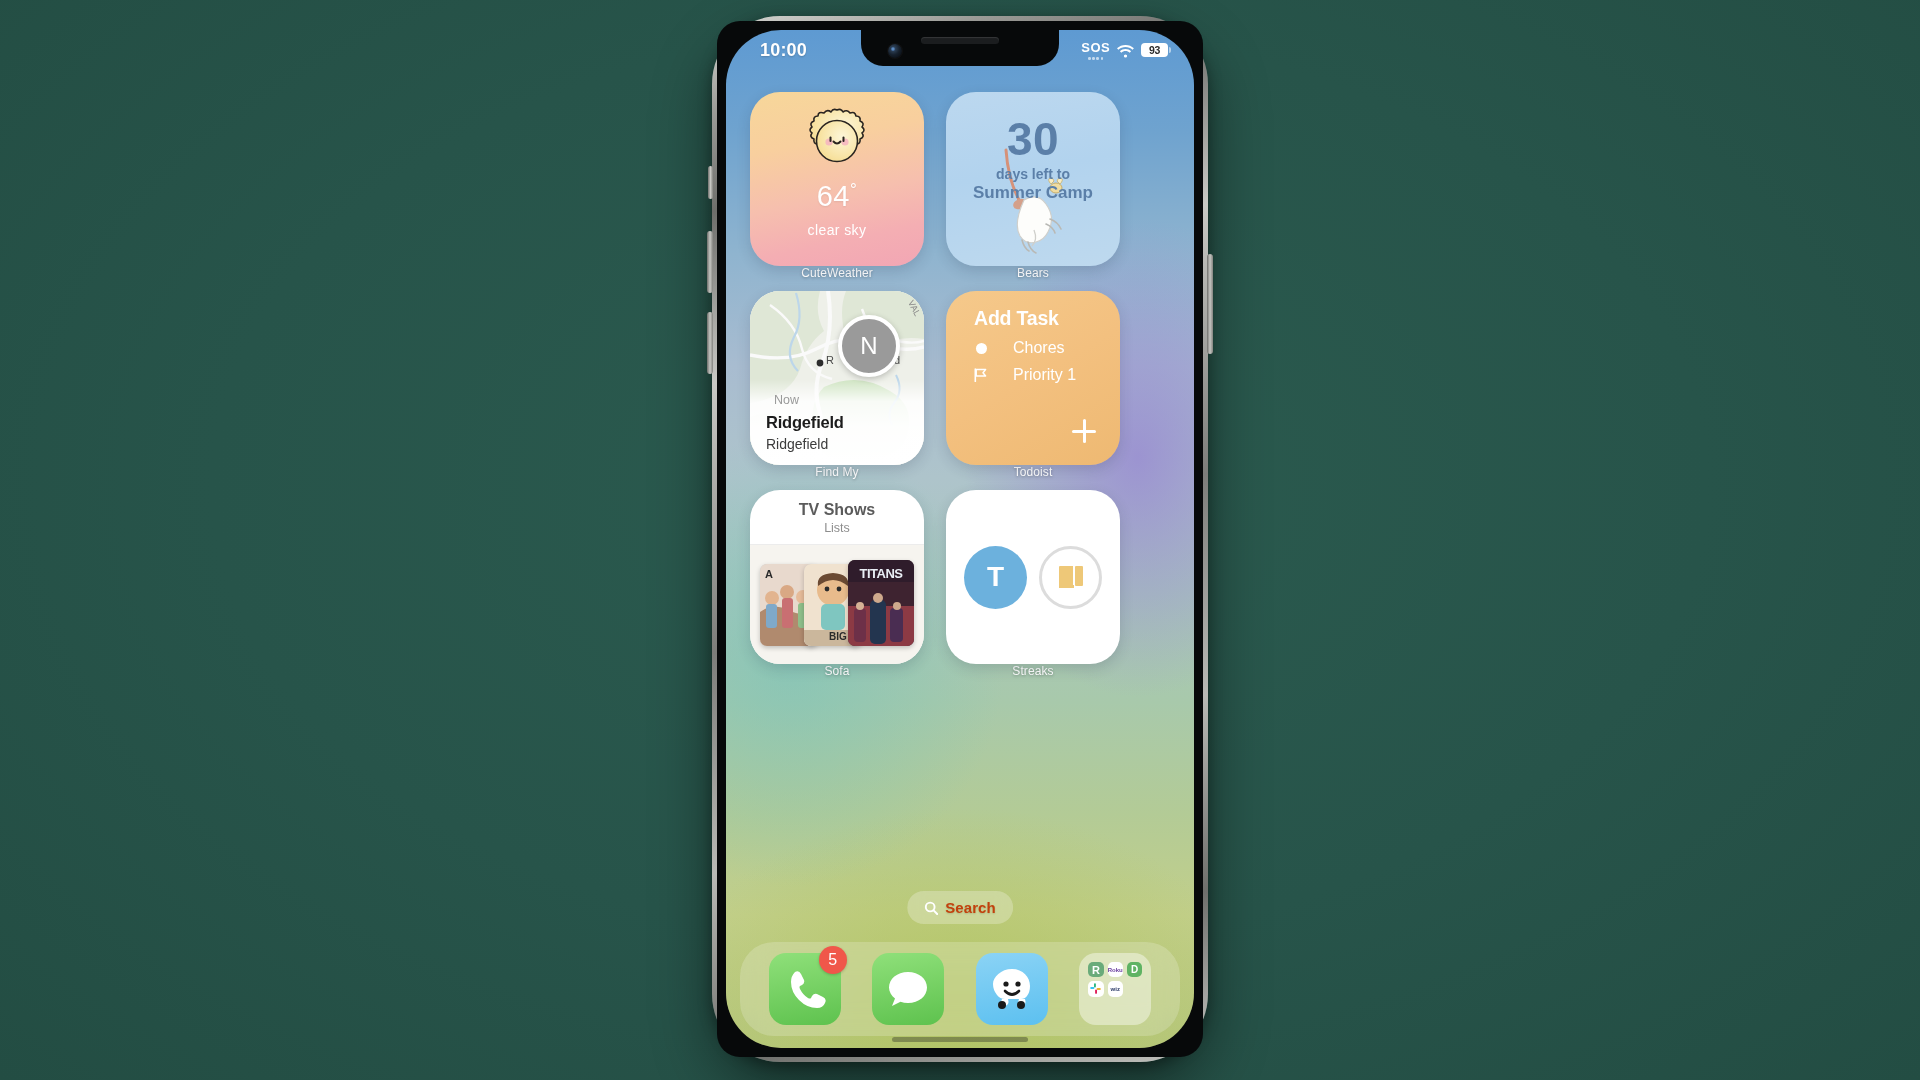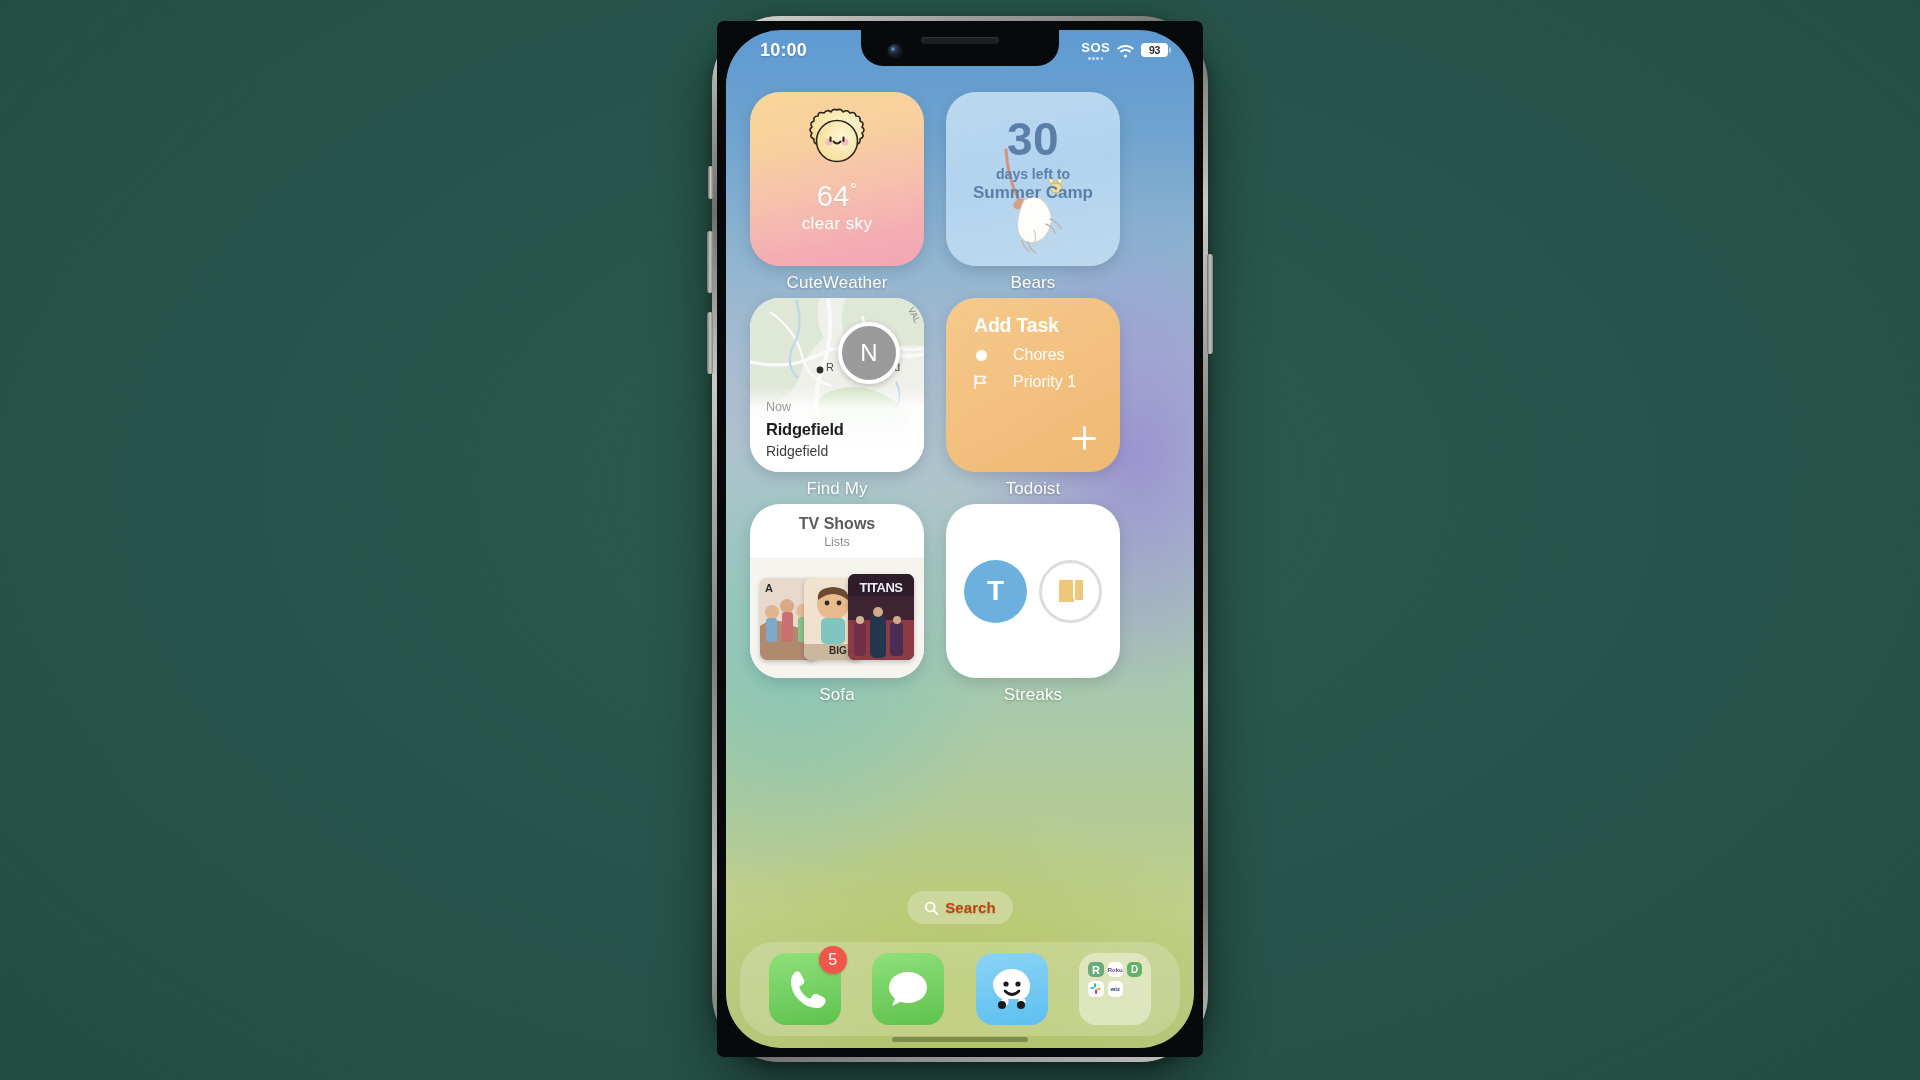--- a/index.html
+++ b/index.html
@@ -22,21 +22,21 @@
     left: 712px; top: 16px;
     width: 496px; height: 1046px;
     border-radius: 68px;
     background: linear-gradient(160deg,#d8d8d4 0%, #9b9b97 8%, #6e6e6b 16%, #c9c9c5 30%, #7d7d7a 52%, #b9b9b5 70%, #6f6f6c 86%, #c5c5c1 100%);
     padding: 5px;
     box-shadow: 0 26px 60px rgba(0,0,0,.45), 0 4px 14px rgba(0,0,0,.35);
   }
   #bezel {
     position: relative;
     width: 100%; height: 100%;
-    border-radius: 7px;
+    border-radius: 23px;
     background: #07090a;
     padding: 9px;
   }
   #screen {
     position: relative;
     width: 100%; height: 100%;
     border-radius: 55px;
     overflow: hidden;
   }
 
@@ -155,43 +155,42 @@
   .row { display: flex; gap: 22px; }
   .cell { width: 174px; display: flex; flex-direction: column; align-items: center; }
   .widget {
     width: 174px; height: 174px;
     border-radius: 30px;
     overflow: hidden;
     position: relative;
     box-shadow: 0 5px 14px rgba(30,40,60,.16);
   }
   .wlabel {
-    margin-top: 7px;
-    font-size: 17px;
+    font-size: 12px;
     color: #fff;
     font-weight: 500;
     letter-spacing: .1px;
     text-shadow: 0 1px 3px rgba(0,0,0,.3);
     height: 19px;
   }
 
   
   .w-weather {
     background: linear-gradient(168deg,#f7d79a 0%, #f8cf9e 30%, #f6bfae 58%, #f4aeb3 80%, #f2a6b4 100%);
     display:flex; flex-direction:column; align-items:center; padding-top: 14px;
   }
   .sun { width: 70px; height: 70px; position: relative; }
   .temp {
     margin-top: 4px;
     font-size: 29px; color:#fff; font-weight: 400;
     letter-spacing: .5px;
     text-shadow: 0 1px 2px rgba(0,0,0,.08);
   }
   .temp sup { font-size: 17px; vertical-align: super; }
-  .cond { margin-top: 1px; font-size: 17px; color:#fff; letter-spacing:.4px; }
+  .cond { margin-top: 9px; font-size: 14px; color:#fff; letter-spacing:.4px; }
 
   
   .w-bears {
     background: linear-gradient(170deg,#bcd8ef 0%, #b2d3ee 45%, #bed9ee 100%);
     position: relative;
   }
   .bears-num {
     position:absolute; left:0; right:0; top: 20px;
     text-align:center;
     font-size: 46px; font-weight: 800;
@@ -207,21 +206,21 @@
   }
   .bears-art { position:absolute; left:0;top:0;width:100%;height:100%; }
 
   
   .w-findmy { background:#eef0ea; position:relative; }
   .map { position:absolute; inset:0; }
   .fm-overlay {
     position:absolute; left:0; right:0; bottom:0; height: 86px;
     background: linear-gradient(180deg, rgba(255,255,255,0) 0%, rgba(255,255,255,.85) 26%, rgba(255,255,255,.97) 55%, #fff 100%);
   }
-  .fm-now { position:absolute; left:16px; bottom:58px; font-size:12.5px; color:#9a9a9a; font-weight:500; }
+  .fm-now { position:absolute; left:24px; bottom:58px; font-size:12.5px; color:#9a9a9a; font-weight:500; }
   .fm-name { position:absolute; left:16px; bottom:33px; font-size:16.5px; color:#1c1c1c; font-weight:700; letter-spacing:-.2px; }
   .fm-sub  { position:absolute; left:16px; bottom:13px; font-size:14px; color:#3c3c3c; font-weight:400; }
   .pin {
     position:absolute; left: 88px; top: 24px;
     width: 62px; height: 62px; border-radius:50%;
     background: #9a9a9a;
     border: 4px solid #fff;
     display:flex;align-items:center;justify-content:center;
     box-shadow: 0 2px 6px rgba(0,0,0,.22);
   }

